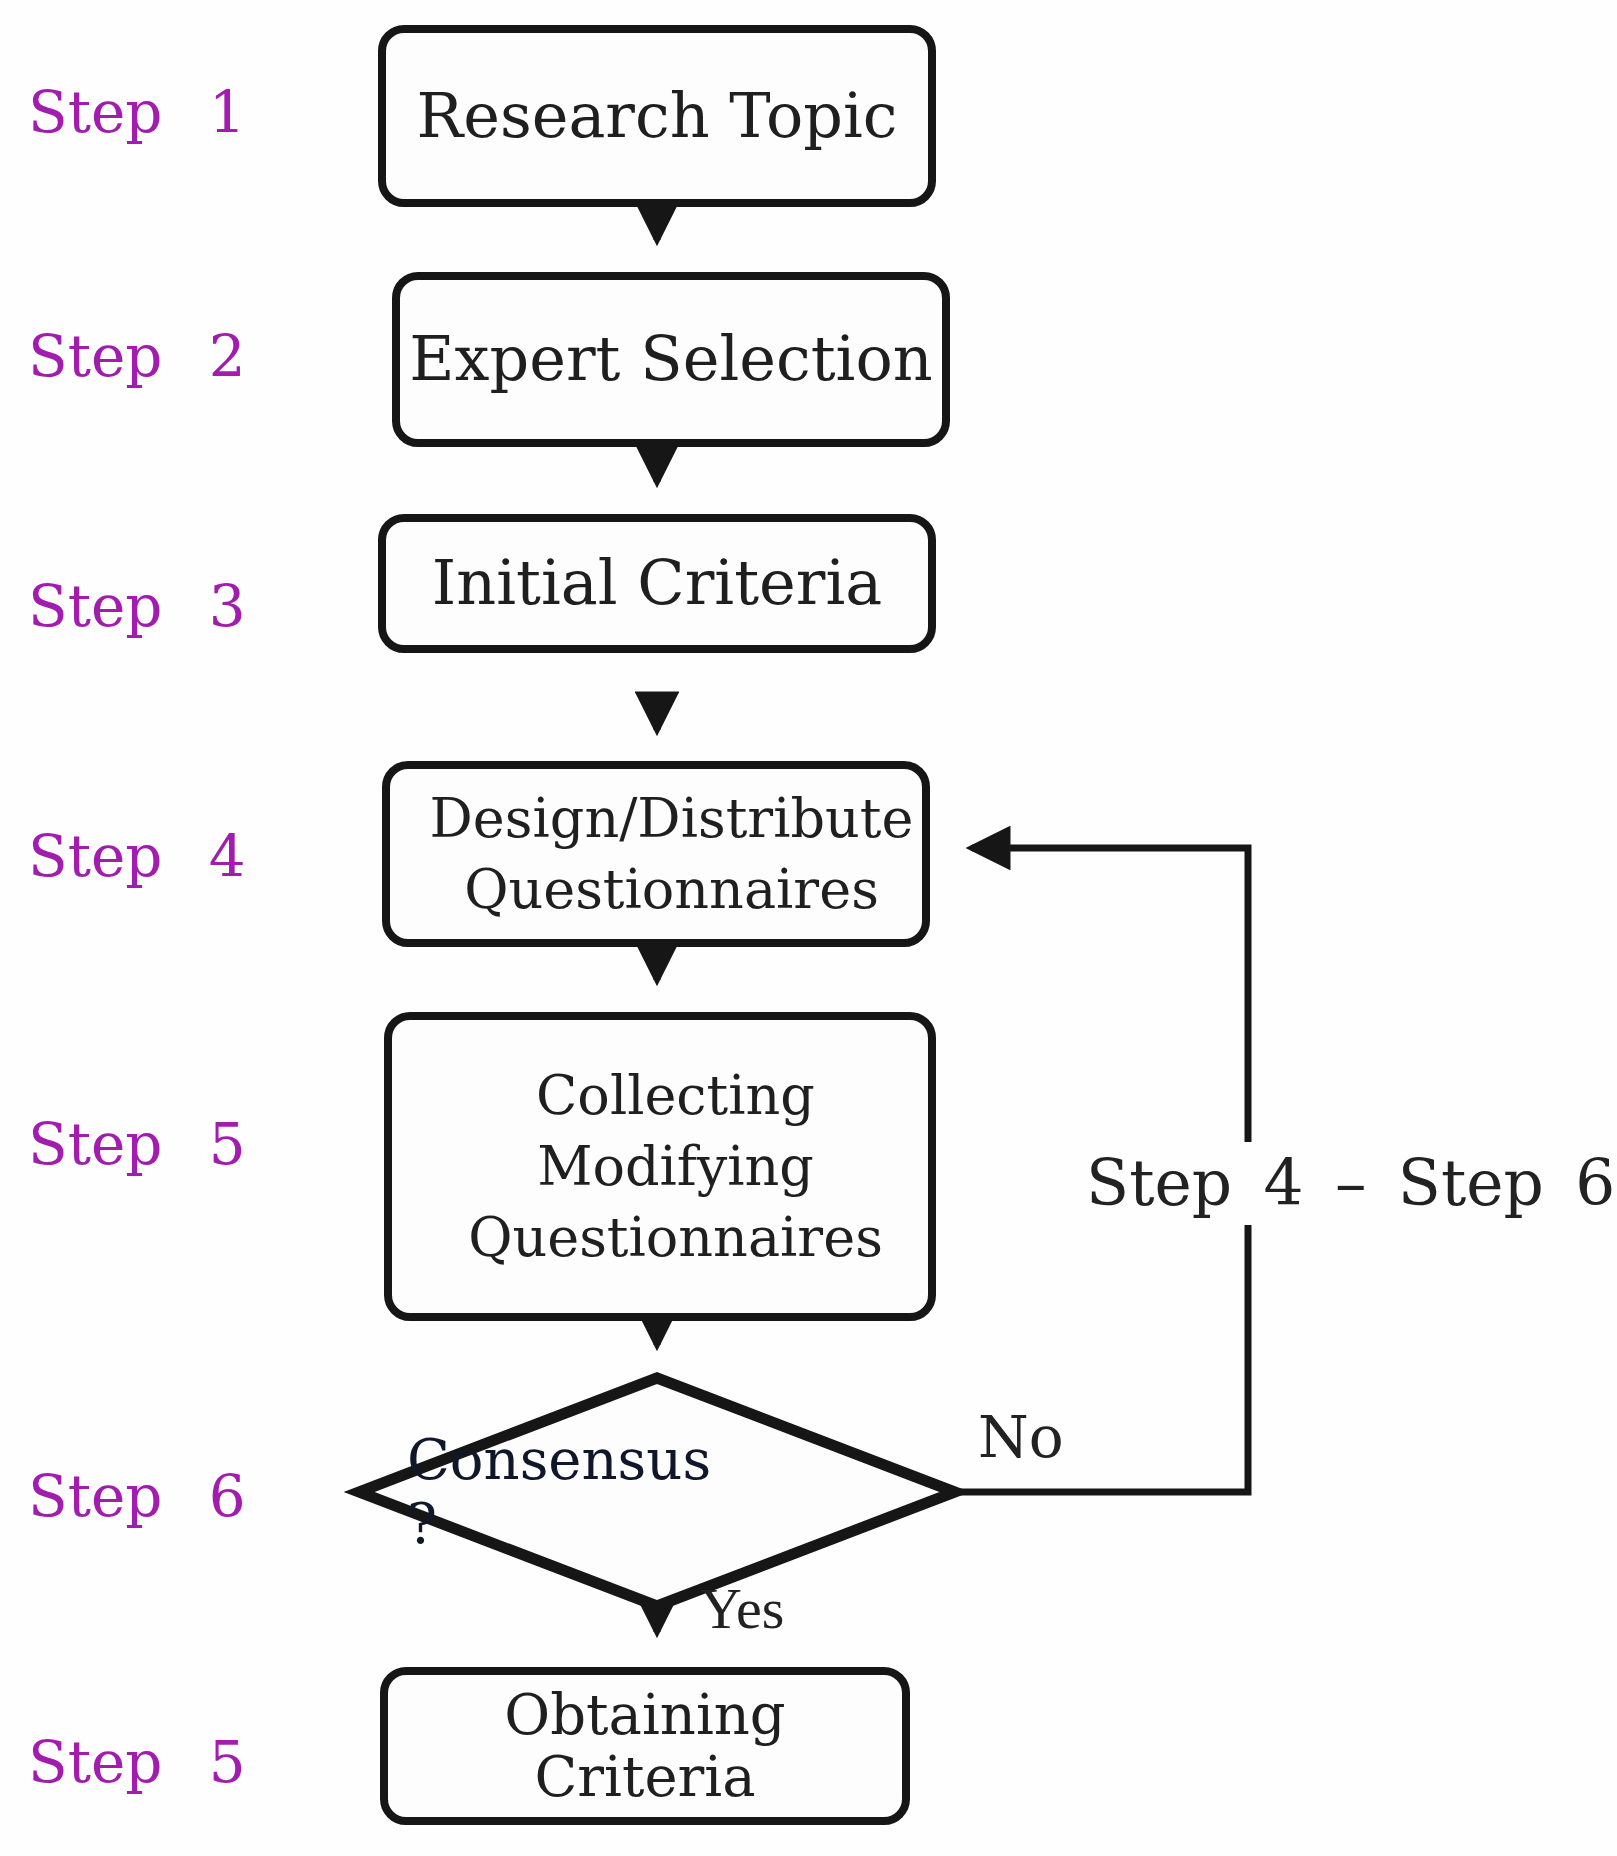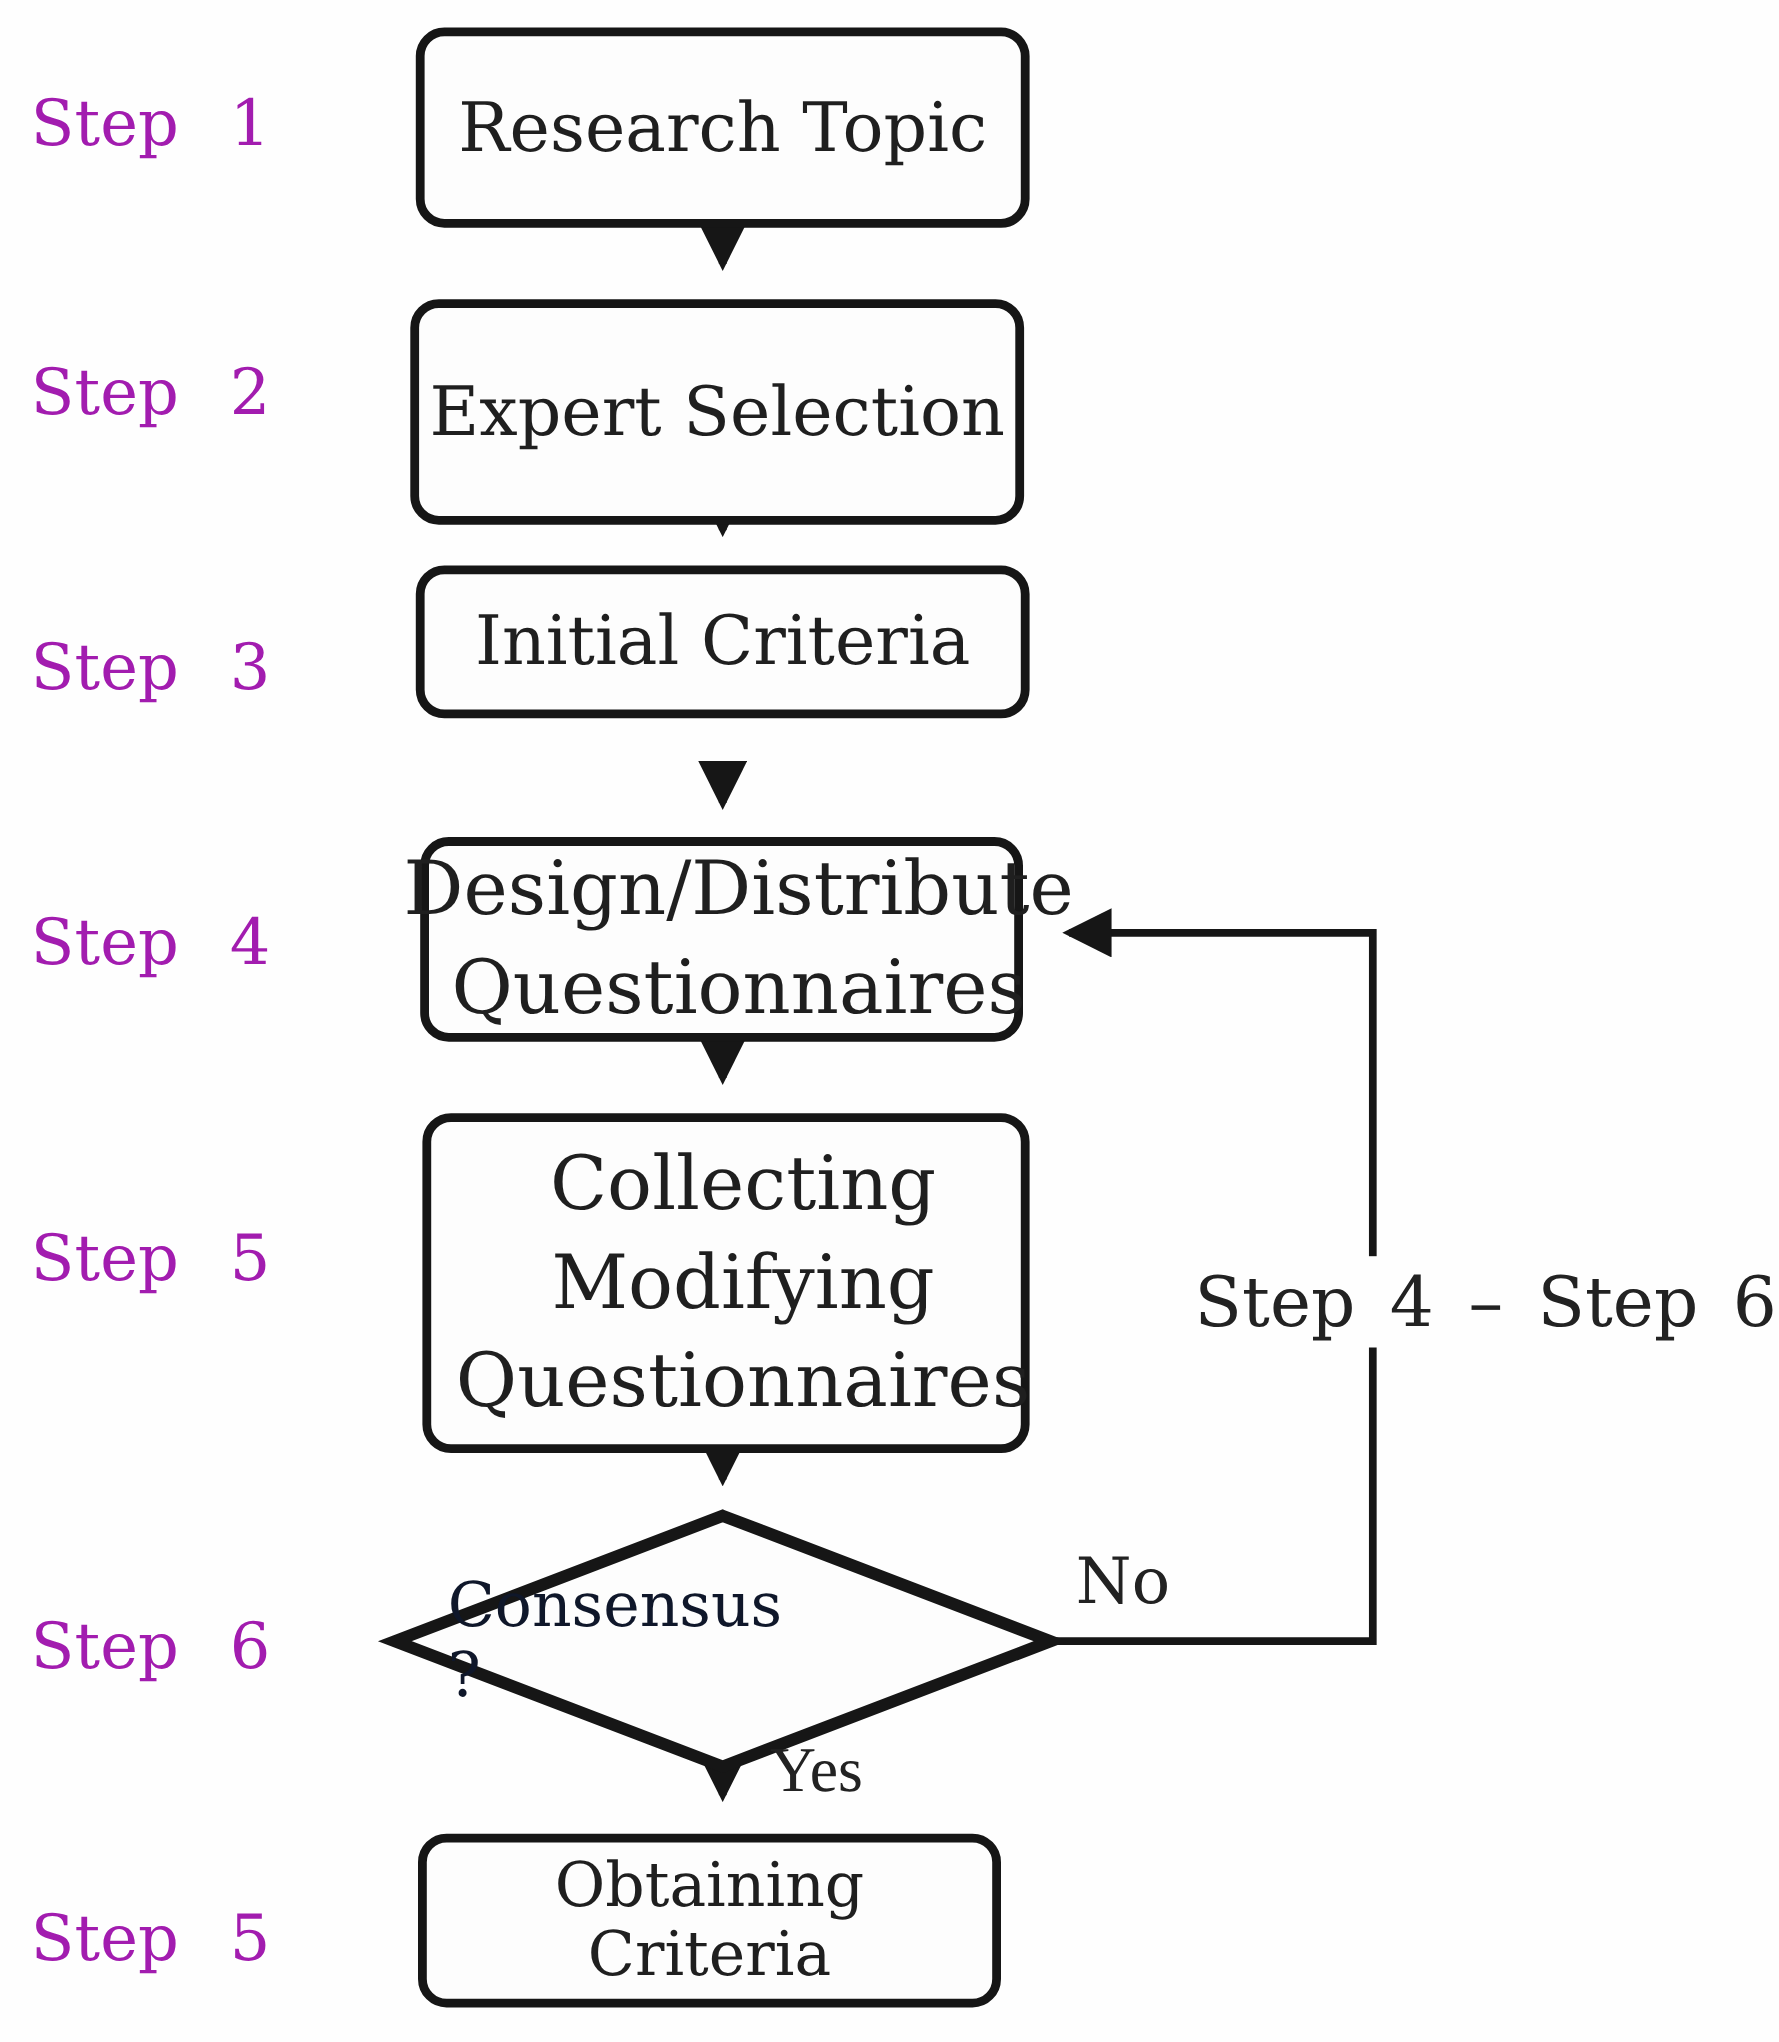--- a/index.html
+++ b/index.html
@@ -27,21 +27,21 @@
     border-radius:26px;
     background:#fdfdfd;
     display:flex;flex-direction:column;
     align-items:center;justify-content:center;
     text-align:center;
     z-index:2;
     color:#1f1f1f;
   }
   .node .ln{display:block;}
   .fs62{font-size:62px;line-height:1.1;}
-  .fs54{font-size:68px;line-height:1.32;padding-left:31px;}
+  .fs54{font-size:54px;line-height:1.32;padding-left:31px;}
   .fs56{font-size:56px;line-height:1.1;}
   .diamond-text{
     position:absolute;
     left:407px;top:1398px;width:500px;height:188px;
     display:flex;flex-direction:column;
     align-items:flex-start;justify-content:center;
     text-align:center;
     font-size:56px;line-height:1.15;
     z-index:2;color:#0f172a;
   }
@@ -88,21 +88,21 @@
   <div class="step-label" style="top:577px;">Step 3</div>
   <div class="step-label" style="top:827px;">Step 4</div>
   <div class="step-label" style="top:1115px;">Step 5</div>
   <div class="step-label" style="top:1467px;">Step 6</div>
   <div class="step-label" style="top:1733px;">Step 5</div>
 
   <div class="node fs62" style="left:378px;top:25px;width:558px;height:182px;">
     <span class="ln">Research Topic</span>
   </div>
 
-  <div class="node fs62" style="left:373px;top:272px;width:558px;height:205px;">
+  <div class="node fs62" style="left:392px;top:272px;width:558px;height:175px;">
     <span class="ln">Expert Selection</span>
   </div>
 
   <div class="node fs62" style="left:378px;top:514px;width:558px;height:139px;text-align:center;">
     <span class="ln">Initial Criteria</span>
   </div>
 
   <div class="node fs54" style="left:382px;top:761px;width:548px;height:186px;">
     <span class="ln">Design/Distribute</span>
     <span class="ln">Questionnaires</span>

